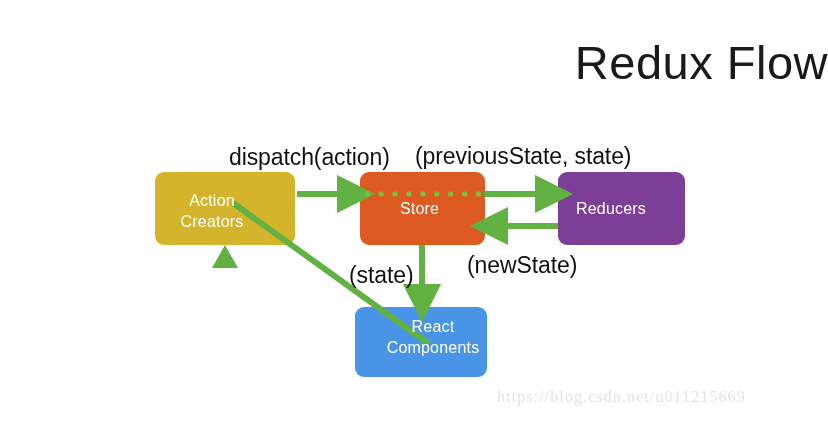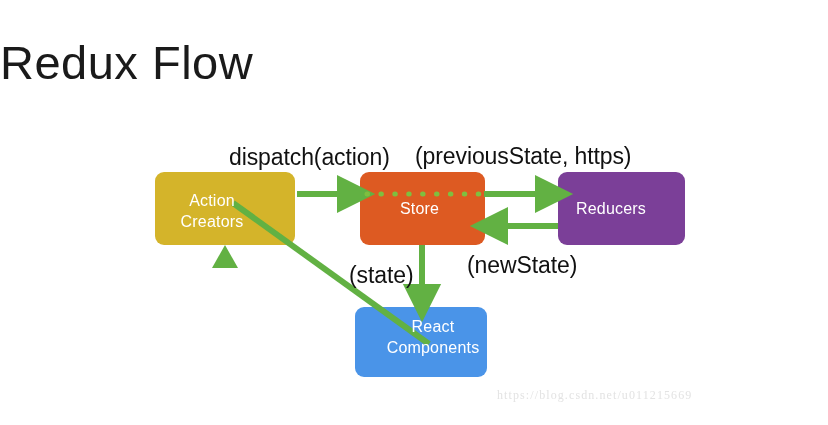--- a/index.html
+++ b/index.html
@@ -22,21 +22,21 @@
     width: 828px;
     height: 425px;
   }
 
   
   #title {
     position: absolute;
     left: 0;
     top: 38px;
     width: 828px;
-    text-align: left;
+    text-align: right;
     font-family: "Liberation Sans", sans-serif;
     font-size: 47px;
     font-weight: 400;
     color: #1a1a1a;
     letter-spacing: 0.5px;
     line-height: 1.05;
     white-space: nowrap;
   }
 
   
@@ -71,21 +71,21 @@
     white-space: nowrap;
     letter-spacing: -0.1px;
   }
 
   
   #watermark {
     position: absolute;
     left: 497px;
     top: 388px;
     font-family: "Liberation Serif", serif;
-    font-size: 12px;
+    font-size: 16px;
     letter-spacing: 1.1px;
     color: #e3e3e3;
     white-space: nowrap;
     user-select: none;
   }
 </style>
 </head>
 <body>
 
 <div id="canvas">
@@ -133,21 +133,21 @@
 
   <div class="node-label" style="left:360px; top:198px; width:119px;">Store</div>
 
   <div class="node-label" style="left:558px; top:198px; width:106px;">Reducers</div>
 
   <div class="node-label" style="left:355px; top:316px; width:156px;">React
 Components</div>
 
   <div class="edge-label" style="left:229px; top:144px;">dispatch(action)</div>
 
-  <div class="edge-label" style="left:415px; top:143px;">(previousState, https)</div>
+  <div class="edge-label" style="left:415px; top:143px;">(previousState, state)</div>
 
   <div class="edge-label" style="left:467px; top:252px;">(newState)</div>
 
   <div class="edge-label" style="left:349px; top:262px;">(state)</div>
 
   <div id="watermark">https://blog.csdn.net/u011215669</div>
 
 </div>
 
 </body></html>

